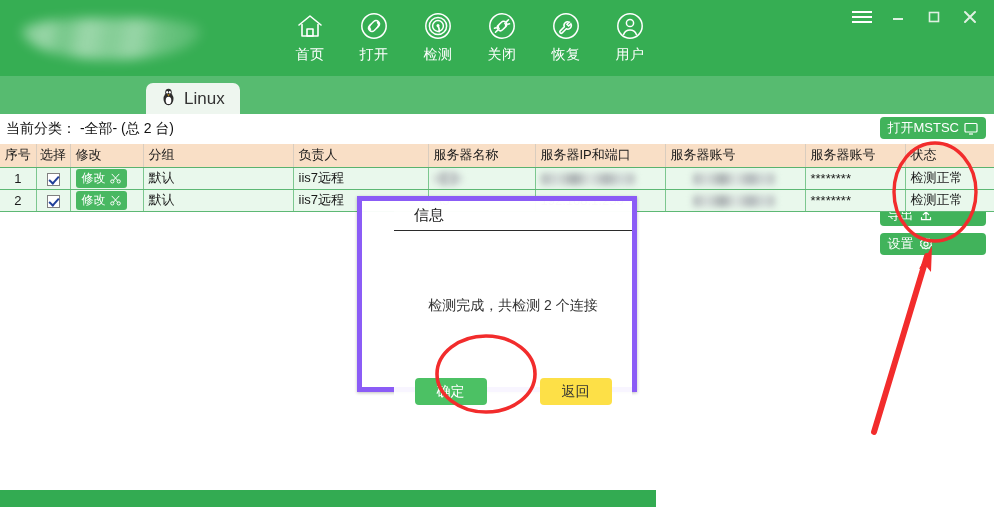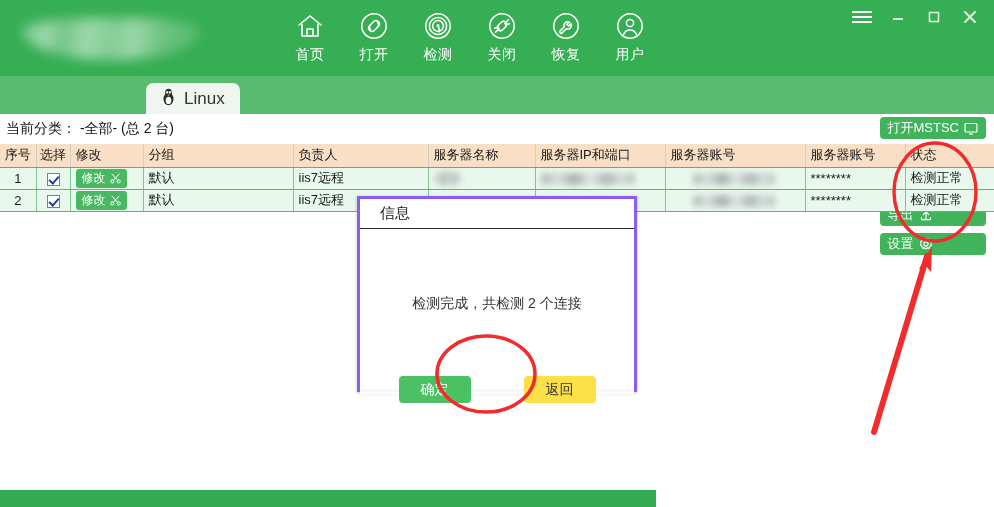--- a/index.html
+++ b/index.html
@@ -173,22 +173,23 @@
       rgba(170,175,178,.85) 0%, rgba(205,208,210,.6) 18%,
       rgba(160,165,168,.9) 36%, rgba(215,218,220,.55) 52%,
       rgba(168,172,176,.88) 70%, rgba(200,205,208,.6) 86%,
       rgba(175,180,183,.8) 100%);
   }
 
   
   .modal {
     position: absolute; left: 357px; top: 196px; width: 280px; height: 196px;
     background: rgba(255,255,255,0.96);
-    border: 3px solid #8b5cf6;
+    border: 5px solid #8b5cf6;
     box-shadow: 0 1px 3px rgba(0,0,0,.25);
+    padding-left: 32px;
   }
   .modal-title {
     height: 30px; border-bottom: 1px solid #2b2b2b;
     background: rgba(255,255,255,0.55);
     display: flex; align-items: center; padding-left: 20px;
     font-size: 15px; color: #1a1a1a;
   }
   .modal-body {
     height: 165px; position: relative; background: rgba(255,255,255,0.94);
   }

